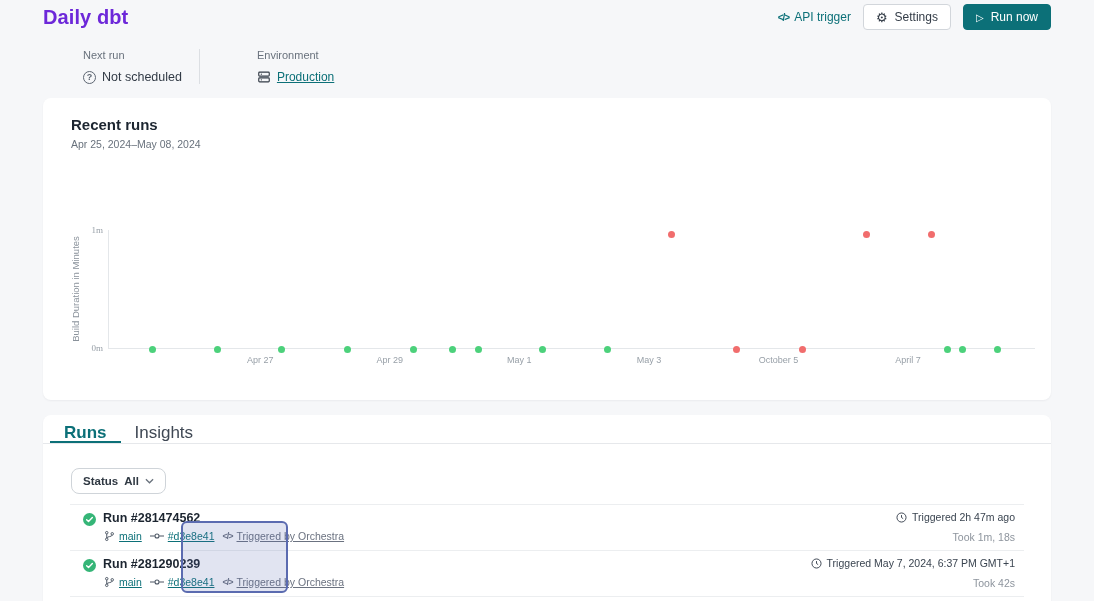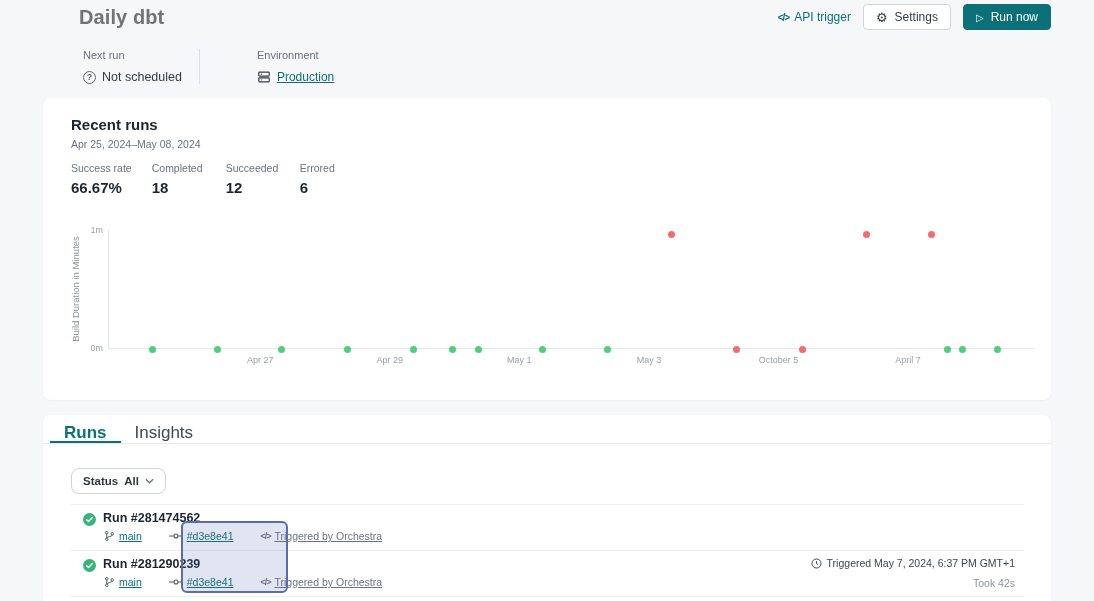--- a/index.html
+++ b/index.html
@@ -4,21 +4,21 @@
 <style>
   * { box-sizing: border-box; }
   html,body { margin:0; padding:0; }
   body {
     width:1094px; height:601px; position:relative; overflow:hidden;
     background:#f6f7f9; font-family:"Liberation Sans", sans-serif;
     color:#1f2937; -webkit-font-smoothing:antialiased;
   }
   .header { position:absolute; left:43px; right:43px; top:0; height:34px;
     display:flex; align-items:center; justify-content:space-between; }
-  .page-title { font-size:20px; font-weight:700; color:#737373; letter-spacing:.1px;margin-left:36px; }
+  .page-title { font-size:20px; font-weight:700; color:#6d28d9; letter-spacing:.1px; }
   .header-actions { display:flex; align-items:center; gap:12px; }
   .api-link { display:flex; align-items:center; gap:5px; color:var(--accent); font-size:12px; cursor:pointer; }
   .api-link .code-glyph { font-size:10px; font-weight:700; letter-spacing:-1px; }
   .btn { display:flex; align-items:center; gap:7px; height:26px; padding:0 12px;
     border-radius:4px; font-size:12px; cursor:pointer; }
   .btn-secondary { background:#fff; border:1px solid #d2d6db; color:#323b46; }
   .btn-primary { background:var(--accent); border:1px solid var(--accent); color:#fff; }
   .gear-glyph { font-size:13px; line-height:1; color:#323b46; }
   .play-glyph { font-size:10px; }
 
@@ -41,40 +41,40 @@
   .stats { position:absolute; left:28px; top:64px; display:flex; }
   .stat { margin-right:20px; min-width:54px; }
   .stat-label { font-size:10.5px; color:#69727d; }
   .stat-value { margin-top:5px; font-size:15px; font-weight:700; color:#1c2530; }
 
   .chart { position:absolute; left:0; top:124px; width:1008px; height:160px; }
   .chart-ylabel { position:absolute; left:32px; top:67px; transform:translate(-50%,-50%) rotate(-90deg);
     font-size:9.5px; color:#8a929b; white-space:nowrap; }
   .chart-plot { position:absolute; left:65px; top:8px; width:927px; height:119px;
     border-left:1px solid #e4e7ea; border-bottom:1px solid #e4e7ea; }
-  .ytick { position:absolute; left:34px; width:26px; text-align:right; font-size:9px; color:#98a0a8; }
+  .ytick { position:absolute; left:34px; width:26px; text-align:right; font-size:9px; color:#98a0a8;font-family:Liberation Serif, serif; }
   .ytick-top { top:3px; } .ytick-bottom { top:121px; }
   .xtick { position:absolute; top:133px; transform:translateX(-50%); font-size:9px; color:#98a0a8; white-space:nowrap; }
   .dot { position:absolute; width:7px; height:7px; border-radius:50%; }
 
   .tabbar { position:absolute; left:0; top:0; right:0; height:29px; border-bottom:1px solid #e6e8eb;
     display:flex; align-items:stretch; padding-left:7px; }
   .tab { padding:8px 14px 6px; font-size:17px; color:#3f4854; cursor:pointer; border-bottom:2px solid transparent; }
   .tab.active { color:var(--accent); font-weight:700; border-bottom-color:var(--accent); }
 
   .status-filter { position:absolute; left:28px; top:53px; height:26px; display:flex; align-items:center;
     gap:6px; padding:0 11px; border:1px solid #cfd4d9; border-radius:8px; background:#fff;
     font-size:11.5px; color:#2f3842; cursor:pointer;font-weight:bold; }
   .list-sep { position:absolute; left:27px; right:27px; top:89px; border-top:1px solid #eceef0; }
 
   .run-row { position:absolute; left:27px; right:27px; height:46px; border-bottom:1px solid #eceef0; }
   .run-row-1 { top:90px; } .run-row-2 { top:136px; }
   .run-check { position:absolute; left:13px; top:8px; width:13px; height:13px; }
   .run-title { position:absolute; left:33px; top:6px; font-size:12.5px; font-weight:700; color:#1c2530; }
-  .run-sub { position:absolute; left:34px; top:25px; display:flex; align-items:center; gap:27px;
+  .run-sub { position:absolute; left:34px; top:25px; display:flex; align-items:center; gap:8px;
     font-size:10.5px; }
   .sub-item { display:flex; align-items:center; gap:4px; }
   .link-teal { color:var(--accent); text-decoration:underline; cursor:pointer; }
   .link-gray { color:#6b7280; text-decoration:underline; cursor:pointer; }
   .sub-code { font-size:9px; font-weight:700; letter-spacing:-1px; color:#6b7280; }
   .run-right { position:absolute; right:9px; top:6px; text-align:right; }
   .run-triggered { display:flex; align-items:center; justify-content:flex-end; gap:5px;
     font-size:10.5px; color:#3a4450; }
   .run-took { margin-top:8px; font-size:10.5px; color:#8d949d; }
 
@@ -126,38 +126,20 @@
       </span>
       <span class="env-link">Production</span>
     </div>
   </div>
 </div>
 
 <div class="card card-recent">
   <div class="card-title">Recent runs</div>
   <div class="card-subtitle">Apr 25, 2024–May 08, 2024</div>
 
-  <div class="stats">
-    <div class="stat">
-      <div class="stat-label">Success rate</div>
-      <div class="stat-value">66.67%</div>
-    </div>
-    <div class="stat">
-      <div class="stat-label">Completed</div>
-      <div class="stat-value">18</div>
-    </div>
-    <div class="stat">
-      <div class="stat-label">Succeeded</div>
-      <div class="stat-value">12</div>
-    </div>
-    <div class="stat">
-      <div class="stat-label">Errored</div>
-      <div class="stat-value">6</div>
-    </div>
-  </div>
 
   <div class="chart">
     <span class="chart-ylabel">Build Duration in Minutes</span>
     <span class="ytick ytick-top">1m</span>
     <span class="ytick ytick-bottom">0m</span>
     <div class="chart-plot">
         <div class="dot" style="left: 39.9025px; top: 115.5px; background: rgb(76, 209, 123);"></div>
         <div class="dot" style="left: 104.682px; top: 115.5px; background: rgb(76, 209, 123);"></div>
         <div class="dot" style="left: 169.462px; top: 115.5px; background: rgb(76, 209, 123);"></div>
         <div class="dot" style="left: 234.89px; top: 115.5px; background: rgb(76, 209, 123);"></div>
@@ -230,20 +212,32 @@
               <path d="M0 5h6M12 5h6"></path>
             </svg>
         </span>
         <span class="link-teal">#d3e8e41</span>
       </span>
       <span class="sub-item">
         <span class="sub-code">&lt;/&gt;</span>
         <span class="link-gray">Triggered by Orchestra</span>
       </span>
     </div>
+    <div class="run-right">
+      <div class="run-triggered">
+        <span>
+          <svg width="11" height="11" viewBox="0 0 16 16" fill="none" stroke="#3a4450" stroke-width="1.4">
+              <circle cx="8" cy="8" r="6.6"></circle>
+              <path d="M8 4.5V8l2.4 1.6"></path>
+            </svg>
+        </span>
+        <span>Triggered 2h 47m ago</span>
+      </div>
+      <div class="run-took">Took 1m, 18s</div>
+    </div>
   </div>
 
   <div class="run-row run-row-2">
     <span class="run-check">
       <svg width="13" height="13" viewBox="0 0 16 16">
           <circle cx="8" cy="8" r="8" fill="#35b577"></circle>
           <path d="M4.5 8.2l2.3 2.3 4.7-5" stroke="#fff" stroke-width="1.7" fill="none" stroke-linecap="round" stroke-linejoin="round"></path>
         </svg>
     </span>
     <span class="run-title">Run #281290239</span>

